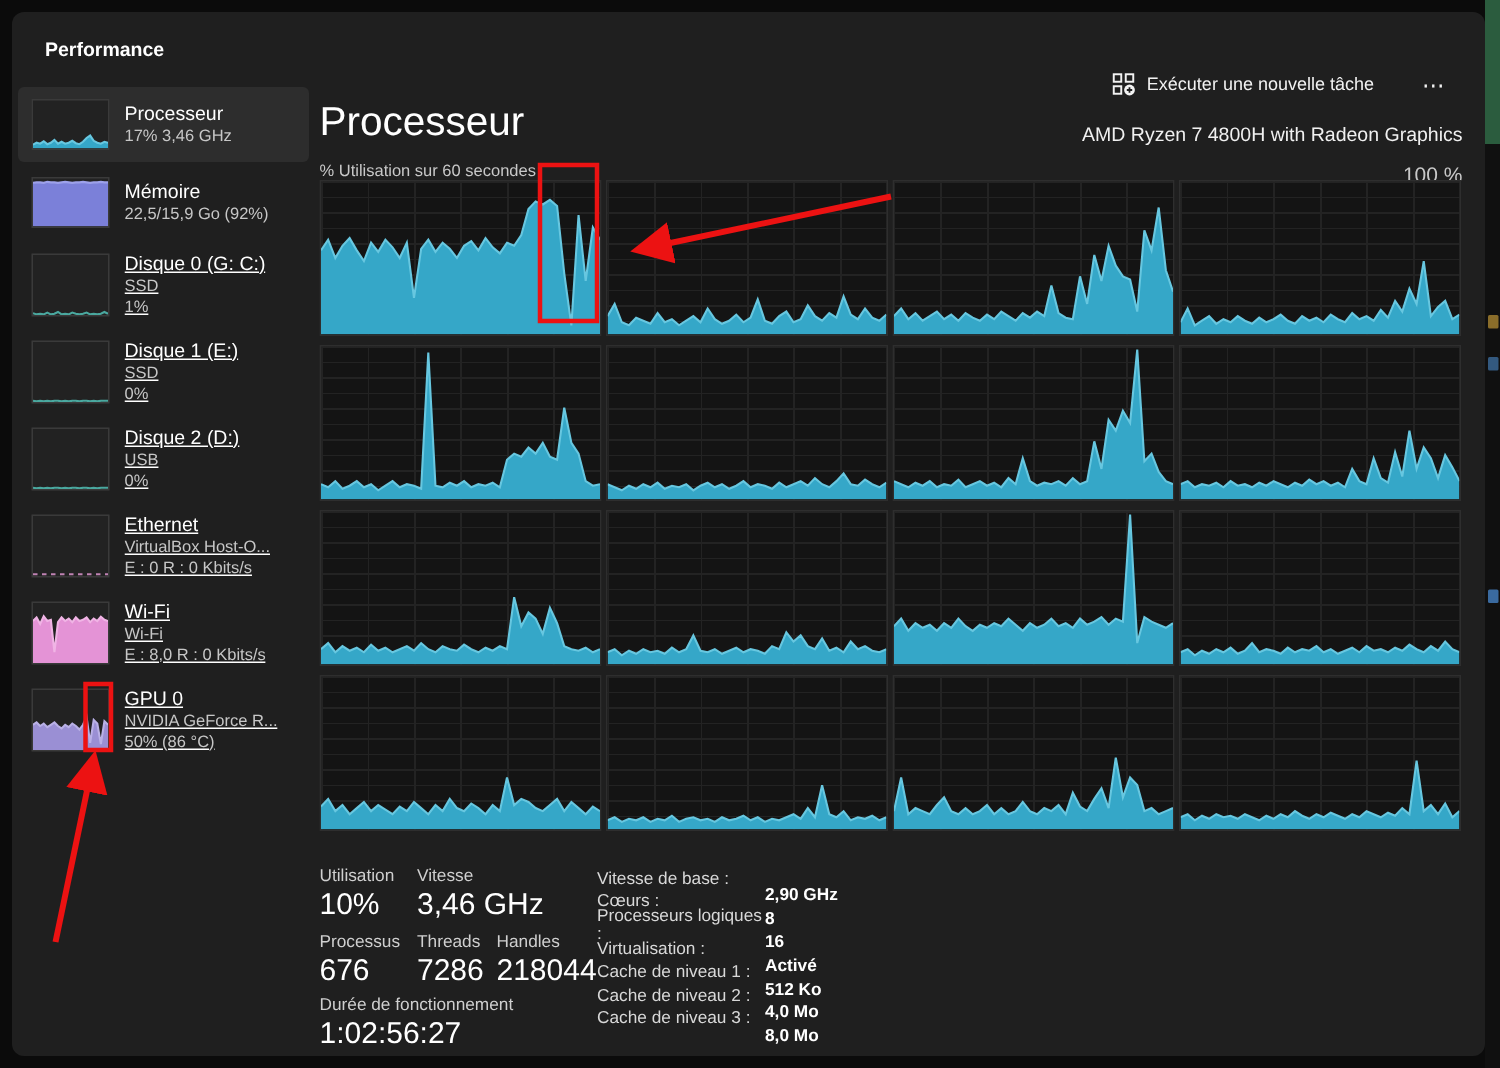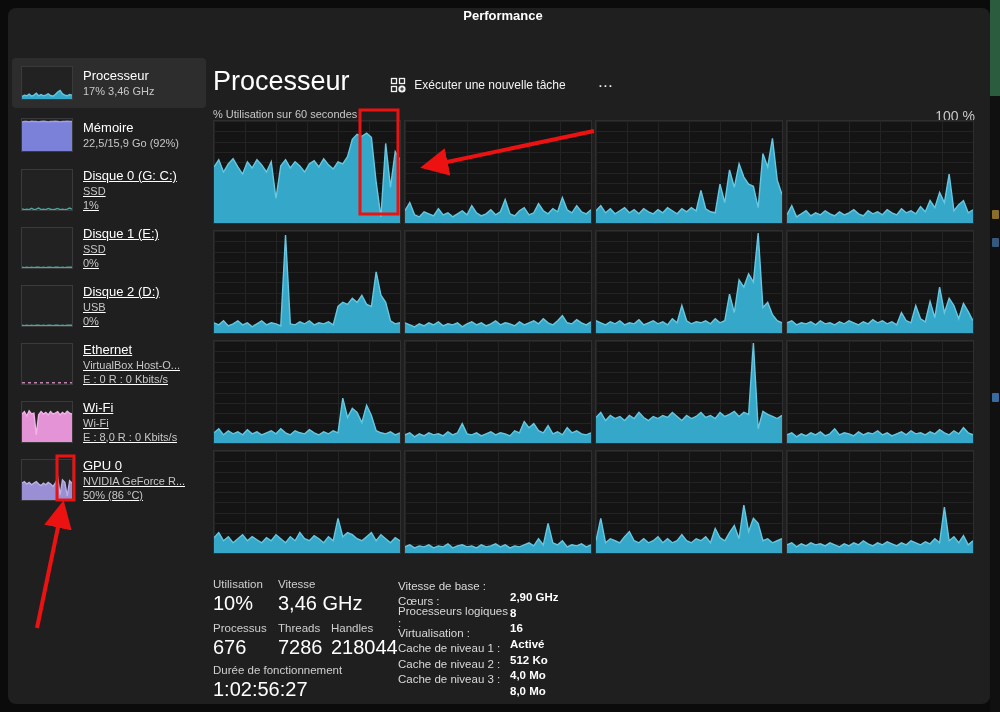--- a/index.html
+++ b/index.html
@@ -11,21 +11,21 @@
   .edge-right { position:absolute; left:990px; top:0; width:10px; height:712px; background:#101010; }
   .edge-green { position:absolute; left:0; top:0; width:10px; height:96px; background:#2b5c3e; }
   .edge-dot { position:absolute; left:2px; width:7px; height:9px; border-radius:1px; }
 
   
   .window { position:absolute; left:8px; top:8px; width:982px; height:696px;
     background:#1f1f1f; border-radius:8px; overflow:hidden; }
 
   
   .titlebar { position:absolute; left:0; top:0; right:0; height:48px; display:flex;
-    align-items:center; justify-content:space-between; padding:0 14px 0 22px;flex-direction:column; }
+    align-items:center; justify-content:space-between; padding:0 14px 0 22px; }
   .tb-title { font-size:13px; font-weight:700; }
   .tb-right { display:flex; align-items:flex-end; gap:10px;margin-top:48px; }
   .tb-btn { display:flex; align-items:center; gap:8px; padding:6px 10px; border-radius:4px;
     font-size:12px; color:#f2f2f2; cursor:default; }
   .tb-more { padding:4px 12px; font-size:15px; color:#f2f2f2; letter-spacing:1px; }
 
   
   .sidebar { position:absolute; left:4px; top:50px; width:194px; }
   .side-item { position:relative; display:flex; align-items:center; gap:10px;
     padding:6px 6px 6px 9px; border-radius:4px; margin-bottom:2px; }
@@ -194,20 +194,21 @@
       <div class="side-text">
         <div class="side-title">GPU 0</div>
         <div class="side-sub">NVIDIA GeForce R...</div>
         <div class="side-sub">50%  (86 °C)</div>
       </div>
     </div>
   </div>
 
   <div class="main">
     <div class="main-title">Processeur</div>
+    <div class="main-sub">AMD Ryzen 7 4800H with Radeon Graphics</div>
     <div class="axis-label">% Utilisation sur 60 secondes</div>
     <div class="axis-max">100 %</div>
 
     <div class="grid">
       <div class="core">
           <svg viewBox="0 0 100 100" preserveAspectRatio="none" class="areachart">
             <polygon points="0,100 0.00,45.00 2.56,38.00 5.13,50.00 7.69,42.00 10.26,37.00 12.82,45.00 15.38,52.00 17.95,40.00 20.51,46.00 23.08,38.00 25.64,43.00 28.21,50.00 30.77,40.00 33.33,76.00 35.90,44.00 38.46,38.00 41.03,46.00 43.59,40.00 46.15,44.00 48.72,50.00 51.28,42.00 53.85,39.00 56.41,45.00 58.97,37.00 61.54,43.00 64.10,47.00 66.67,40.00 69.23,42.00 71.79,35.00 74.36,18.00 76.92,13.00 79.49,15.00 82.05,12.00 84.62,16.00 87.18,60.00 89.74,94.00 92.31,22.00 94.87,65.00 97.44,30.00 100.00,38.00 100,100" fill="#35a7c8"></polygon>
             <polyline points="0.00,45.00 2.56,38.00 5.13,50.00 7.69,42.00 10.26,37.00 12.82,45.00 15.38,52.00 17.95,40.00 20.51,46.00 23.08,38.00 25.64,43.00 28.21,50.00 30.77,40.00 33.33,76.00 35.90,44.00 38.46,38.00 41.03,46.00 43.59,40.00 46.15,44.00 48.72,50.00 51.28,42.00 53.85,39.00 56.41,45.00 58.97,37.00 61.54,43.00 64.10,47.00 66.67,40.00 69.23,42.00 71.79,35.00 74.36,18.00 76.92,13.00 79.49,15.00 82.05,12.00 84.62,16.00 87.18,60.00 89.74,94.00 92.31,22.00 94.87,65.00 97.44,30.00 100.00,38.00" fill="none" stroke="#67c7e0" stroke-width="1.4" vector-effect="non-scaling-stroke"></polyline>
           </svg>
         </div>

